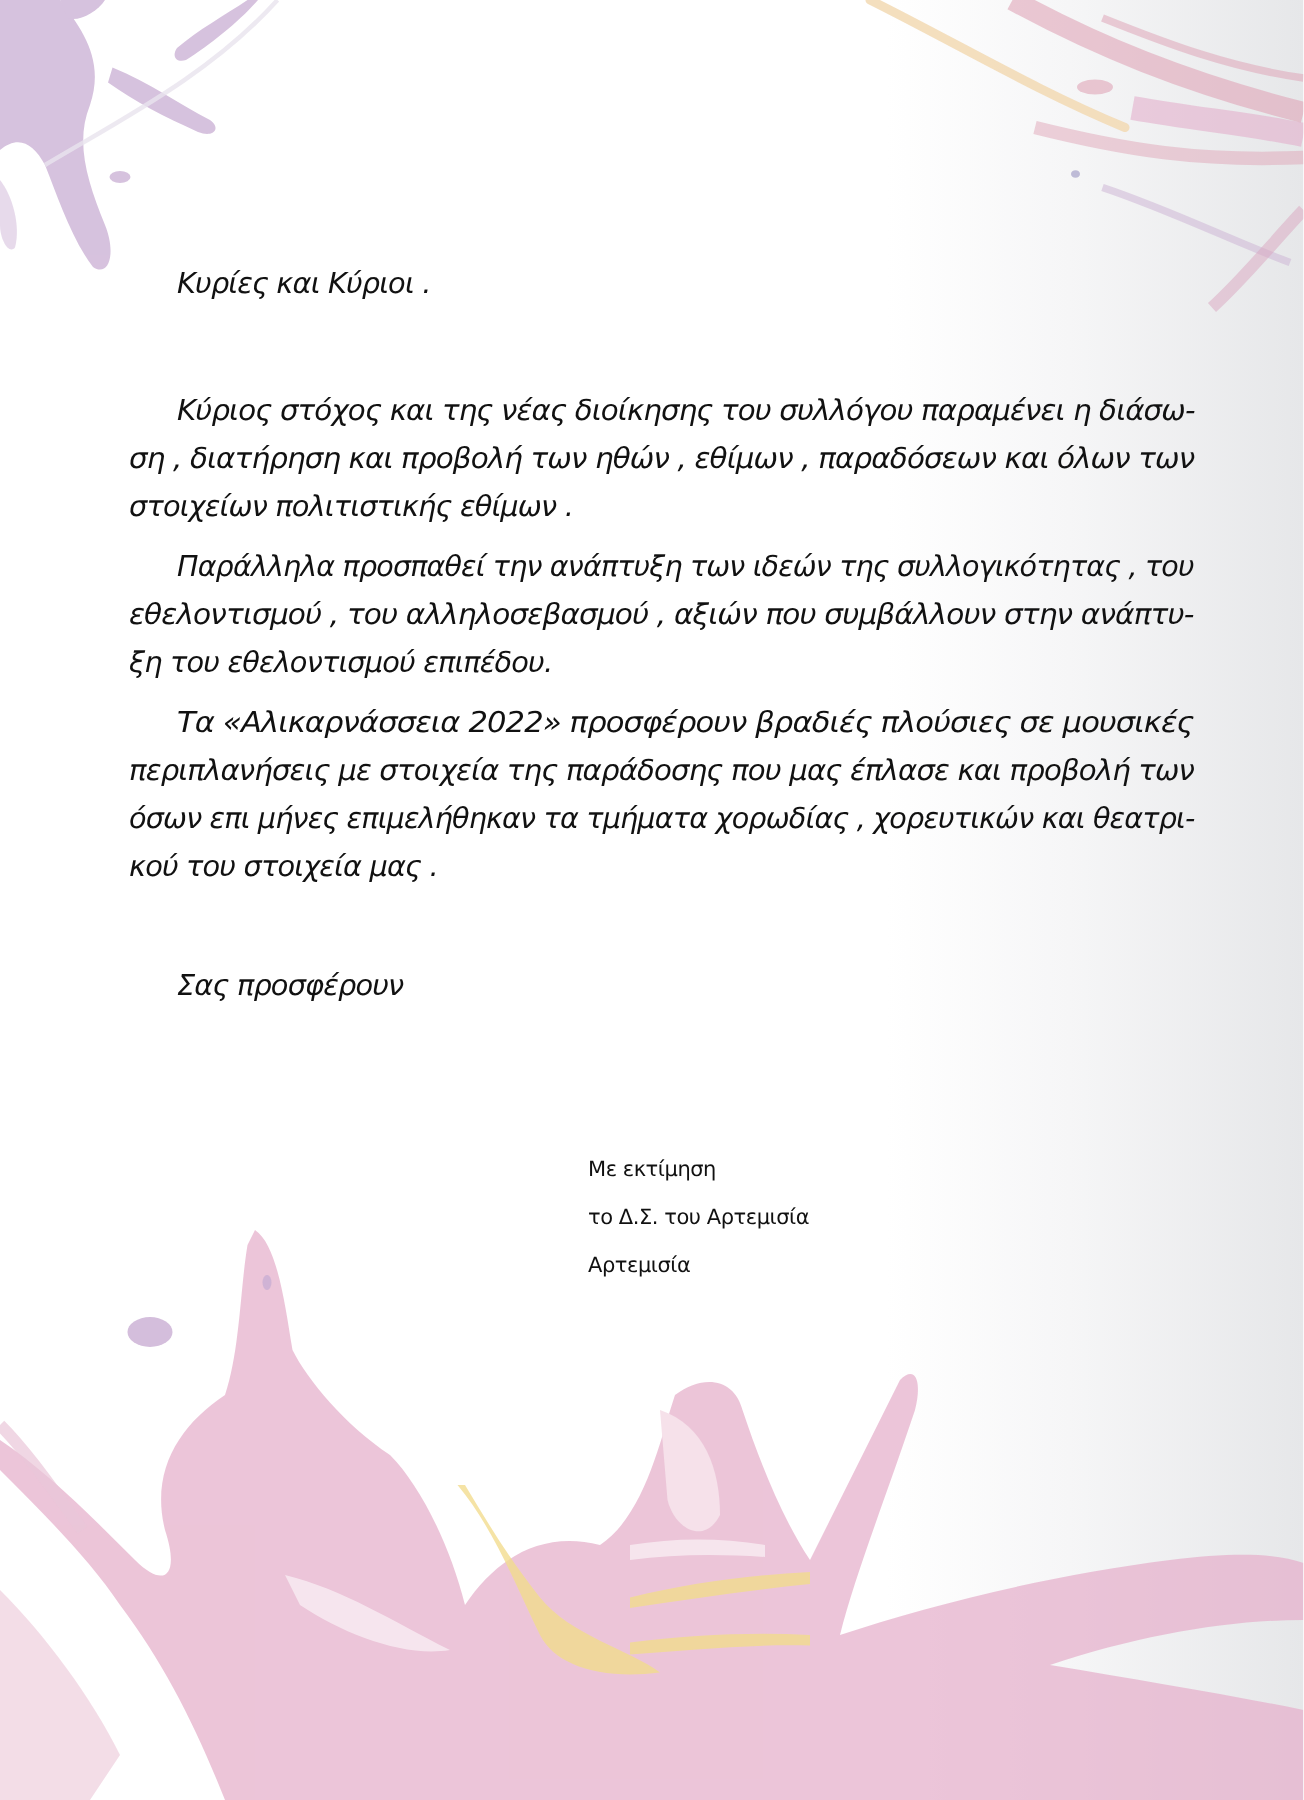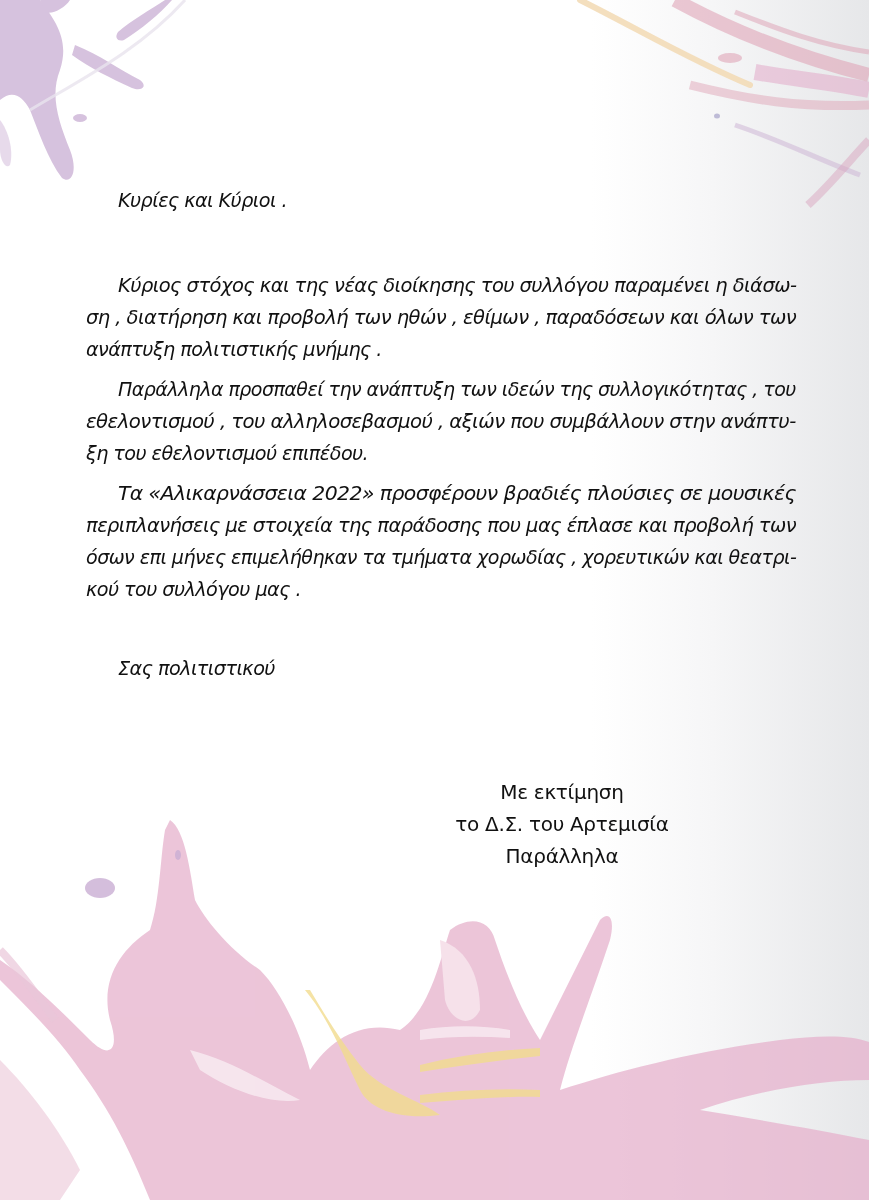--- a/index.html
+++ b/index.html
@@ -8,30 +8,30 @@
       background: #ffffff;
       font-family: "DejaVu Sans", "Liberation Sans", sans-serif;
       color: #111111;
     }
     .page-bg {
       position: absolute; inset: 0;
       background: linear-gradient(to right, #ffffff 0%, #ffffff 68%, #f6f6f7 82%, #e6e7e9 100%);
       z-index: 0;
     }
     .deco { position: absolute; z-index: 1; pointer-events: none; }
-    .letter { position: absolute; inset: 0; z-index: 2; margin-top: 12px; }
+    .letter { position: absolute; inset: 0; z-index: 2; }
     .line {
       position: absolute; left: 0; white-space: nowrap;
       font-style: italic; font-size: 19.2px; letter-spacing: -0.55px;
       transform-origin: left top;
       line-height: 24px;
     }
     .sig {
-      position: absolute; white-space: nowrap; font-size: 20px;
-      line-height: 24px; text-align: center; width: 260px; left: 432px;
+      position: absolute; white-space: nowrap; font-size: 14px;
+      line-height: 24px; text-align: left; width: 260px; left: 392px;
       letter-spacing: -0.3px;
     }
   </style>
 </head>
 <body>
 
 <div class="page-bg"></div>
 
 <svg class="deco" style="left:0;top:0" width="260" height="200" viewBox="0 0 260 200">
   <g fill="#c9aed3" opacity="0.75">
@@ -76,36 +76,36 @@
   <ellipse cx="178" cy="45" rx="3" ry="5" fill="#c9aed3" opacity="0.8"></ellipse>
   <path d="M0,140 C20,160 40,190 55,210" stroke="#eac6d9" stroke-width="8" fill="none" opacity="0.7"></path>
 </svg>
 
 <div class="letter">
   <div class="line" style="left:118px;top:177px">Κυρίες και Κύριοι .</div>
 
   <div>
     <div class="line" style="left: 118px; top: 262px; transform: scaleX(1.015);">Κύριος στόχος και της νέας διοίκησης του συλλόγου παραμένει η διάσω-</div>
     <div class="line" style="left: 86px; top: 294px; transform: scaleX(1.0187);">ση , διατήρηση και προβολή των ηθών , εθίμων , παραδόσεων και όλων των</div>
-    <div class="line" style="left:86px;top:326px">ανάπτυξη πολιτιστικής μνήμης .</div>
+    <div class="line" style="left:86px;top:326px">στοιχείων πολιτιστικής εθίμων .</div>
   </div>
 
   <div>
     <div class="line" style="left: 118px; top: 366px; transform: scaleX(0.9912);">Παράλληλα προσπαθεί την ανάπτυξη των ιδεών της συλλογικότητας , του</div>
     <div class="line" style="left: 86px; top: 398px; transform: scaleX(1.026);">εθελοντισμού , του αλληλοσεβασμού , αξιών που συμβάλλουν στην ανάπτυ-</div>
     <div class="line" style="left:86px;top:430px">ξη του εθελοντισμού επιπέδου.</div>
   </div>
 
   <div>
     <div class="line" style="left: 118px; top: 470px; transform: scaleX(1.0627);">Τα «Αλικαρνάσσεια 2022» προσφέρουν βραδιές πλούσιες σε μουσικές</div>
     <div class="line" style="left: 86px; top: 502px; transform: scaleX(1.0128);">περιπλανήσεις με στοιχεία της παράδοσης που μας έπλασε και προβολή των</div>
     <div class="line" style="left: 86px; top: 534px; transform: scaleX(0.9944);">όσων επι μήνες επιμελήθηκαν τα τμήματα χορωδίας , χορευτικών και θεατρι-</div>
-    <div class="line" style="left:86px;top:566px">κού του συλλόγου μας .</div>
+    <div class="line" style="left:86px;top:566px">κού του στοιχεία μας .</div>
   </div>
 
-  <div class="line" style="left:118px;top:645px">Σας πολιτιστικού</div>
+  <div class="line" style="left:118px;top:645px">Σας προσφέρουν</div>
 
   <div>
     <div class="sig" style="top:768px">Με εκτίμηση</div>
     <div class="sig" style="top:800px">το Δ.Σ. του Αρτεμισία</div>
-    <div class="sig" style="top:832px">Παράλληλα</div>
+    <div class="sig" style="top:832px">Αρτεμισία</div>
   </div>
 </div>
 
 </body></html>

